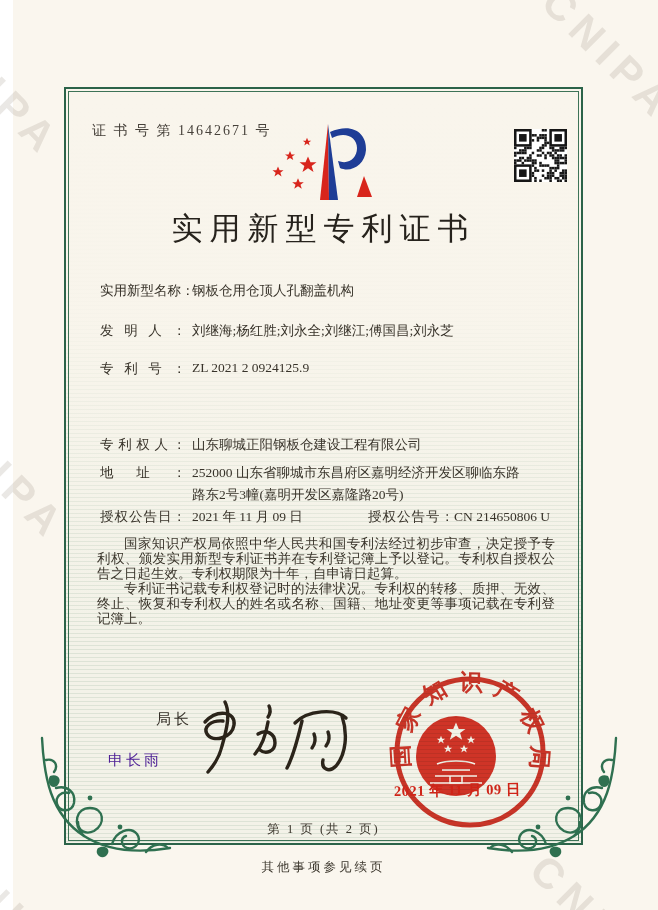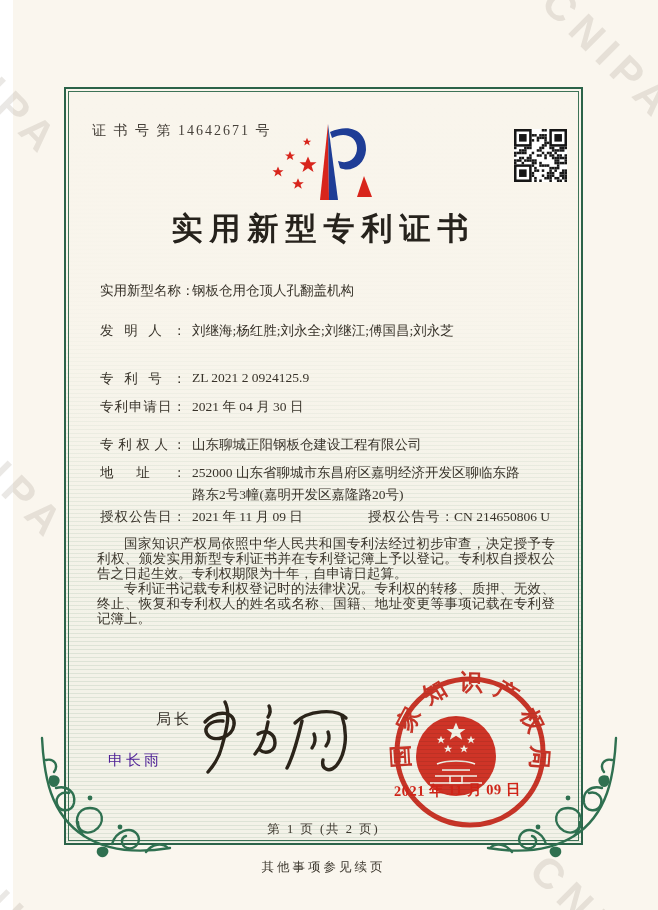--- a/index.html
+++ b/index.html
@@ -28,21 +28,21 @@
   .frame{
     position:absolute;left:64px;top:87px;width:519px;height:758px;z-index:2;
     border:2px solid #2b6349;box-sizing:border-box;
   }
   .frame::after{content:"";position:absolute;inset:2px;border:1px solid #3d7357;}
   .flourish{position:absolute;z-index:3;}
   .content{position:absolute;inset:0;z-index:4;}
   .cert-no{position:absolute;left:92px;top:122px;font-size:14px;letter-spacing:2px;color:#46413a;}
   .doc-title{
     position:absolute;left:64px;top:208px;width:519px;text-align:center;
-    font-size:31px;font-weight:700;letter-spacing:7px;color:#26221c;
+    font-size:31px;font-weight:400;letter-spacing:7px;color:#26221c;
   }
   .row{position:absolute;left:100px;font-size:13.5px;white-space:nowrap;color:#38332a;}
   .row .lbl{display:inline-block;width:86px;text-align:justify;text-align-last:justify;vertical-align:top;}
   .row .val{margin-left:6px;}
   .addr2{position:absolute;left:192px;top:486px;font-size:13.5px;color:#38332a;}
   .grant-right{position:absolute;left:368px;top:508px;font-size:13.5px;white-space:nowrap;color:#38332a;}
   .grant-right .lbl{display:inline-block;width:86px;text-align:justify;text-align-last:justify;}
   .paras{position:absolute;left:97px;top:536px;width:458px;font-size:13.5px;line-height:15px;text-align:justify;color:#3b362c;}
   .paras p{margin:0;text-indent:2em;}
   .sig-title{position:absolute;left:108px;top:710px;font-size:15px;letter-spacing:3px;color:#332e26;margin-left:48px;}
@@ -286,25 +286,22 @@
     </svg>
 
   <div class="doc-title">实用新型专利证书</div>
 
   <div class="row" style="top:282px;">
     <span class="lbl">实用新型名称：</span><span class="val">钢板仓用仓顶人孔翻盖机构</span>
   </div>
   <div class="row" style="top:322px;">
     <span class="lbl">发明人：</span><span class="val">刘继海;杨红胜;刘永全;刘继江;傅国昌;刘永芝</span>
   </div>
-  <div class="row" style="top:370px;">
+  <div class="row" style="top:360px;">
     <span class="lbl">专利号：</span><span class="val">ZL 2021 2 0924125.9</span>
-  </div>
-  <div class="row" style="top:398px;">
-    <span class="lbl">专利申请日：</span><span class="val">2021 年 04 月 30 日</span>
   </div>
   <div class="row" style="top:436px;">
     <span class="lbl">专利权人：</span><span class="val">山东聊城正阳钢板仓建设工程有限公司</span>
   </div>
   <div class="row" style="top:464px;">
     <span class="lbl">地址：</span><span class="val">252000 山东省聊城市东昌府区嘉明经济开发区聊临东路</span>
   </div>
   <div class="addr2">路东2号3幢(嘉明开发区嘉隆路20号)</div>
   <div class="row" style="top:508px;">
     <span class="lbl">授权公告日：</span><span class="val">2021 年 11 月 09 日</span>

